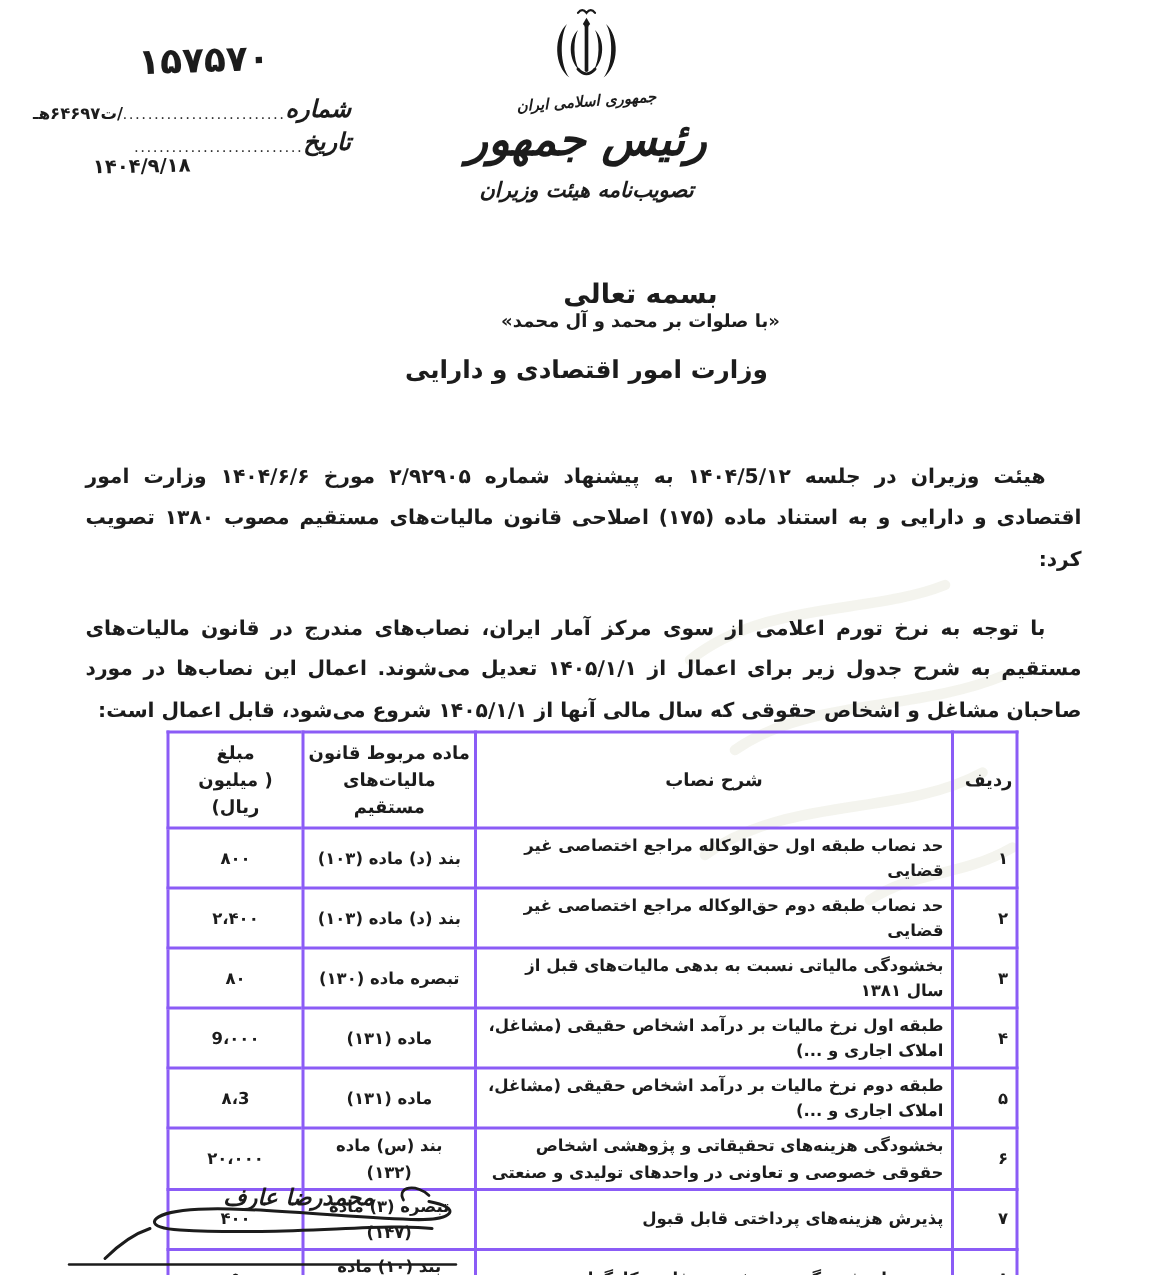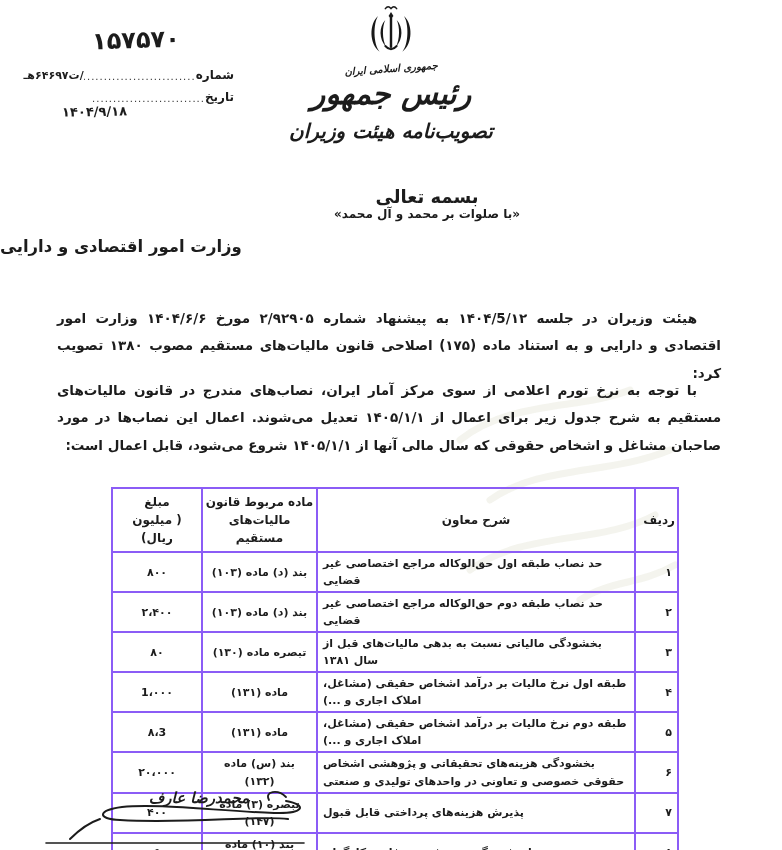--- a/index.html
+++ b/index.html
@@ -15,56 +15,56 @@
   }
   
   .lh-left{position:absolute;top:28px;left:22px;width:218px;}
   .hand-number{
     position:absolute;top:-2px;left:70px;
     font-size:24px;font-weight:bold;letter-spacing:5px;
     transform:rotate(-2deg);direction:ltr;
   }
   .lh-row{display:flex;align-items:flex-end;height:22px;}
   .lh-row.first{margin-top:32px;}
-  .lh-label{font-size:12px;font-weight:bold;white-space:nowrap;padding-right:6px;text-align:right;}
+  .lh-label{font-size:16px;font-weight:bold;font-style:italic;white-space:nowrap;padding-right:6px;text-align:right;}
   .lh-dots{width:112px;overflow:hidden;white-space:nowrap;font-size:10px;letter-spacing:1px;color:#333;}
   .lh-suffix{font-size:11px;font-weight:bold;white-space:nowrap;text-align:center;}
   .hand-date{
     position:absolute;top:76px;left:40px;
     font-size:13px;font-weight:bold;letter-spacing:3px;
     transform:rotate(-1deg);direction:ltr;
   }
   
   .lh-center{position:absolute;top:4px;left:50%;transform:translateX(-50%);width:320px;text-align:center;}
   .emblem{display:block;margin:0 auto;}
   .country{font-size:10px;font-weight:bold;font-style:italic;transform:rotate(-4deg);margin-top:1px;}
   .office{font-size:30px;font-weight:bold;font-style:italic;line-height:1.2;margin-top:2px;}
-  .doctype{font-size:20px;font-weight:bold;font-style:italic;margin-top:7px;}
+  .doctype{font-size:14px;font-weight:bold;font-style:italic;margin-top:7px;}
   
   .bismillah{position:absolute;top:186px;left:72px;width:710px;text-align:center;font-size:18px;font-weight:bold;}
   .salawat{position:absolute;top:207px;left:72px;width:710px;text-align:center;font-size:12px;font-weight:bold;}
-  .addressee{position:absolute;top:237px;left:0;width:782px;text-align:left;font-size:16.5px;font-weight:bold;}
+  .addressee{position:absolute;top:237px;left:0;width:782px;text-align:center;font-size:16.5px;font-weight:bold;}
   
   .para{
     position:absolute;left:57px;width:664px;
     font-size:13.5px;font-weight:bold;line-height:2.05;
     text-align:justify;text-indent:24px;
   }
   #para1{top:291px;}
-  #para2{top:363px;}
+  #para2{top:392px;}
   
   .nisab-table{
     position:absolute;top:487px;left:111px;
     border-collapse:collapse;table-layout:fixed;width:566px;direction:rtl;
   }
   .nisab-table th,.nisab-table td{border:2px solid #8b5cf6;}
   .nisab-table th{font-size:12px;font-weight:bold;padding:4px 2px;line-height:1.5;}
   .nisab-table td{font-size:11px;font-weight:bold;padding:2px 5px;line-height:1.55;height:17px;}
   .c-no{text-align:right;}
-  .c-desc{text-align:left;}
+  .c-desc{text-align:right;}
   .c-art{text-align:center;}
   .c-amt{text-align:center;direction:ltr;}
   .th-line{display:block;}
   
   .sig-block{position:absolute;top:781px;left:36px;width:322px;height:66px;}
   .sig-svg{position:absolute;top:0;left:0;}
   .sig-name{position:absolute;top:8px;left:0;width:290px;text-align:center;font-size:15px;font-weight:bold;font-style:italic;transform:translateX(18px);}
   .sig-title{position:absolute;top:36px;left:0;width:260px;text-align:center;font-size:14px;font-weight:bold;font-style:italic;}
   
   .watermark{position:absolute;top:380px;left:430px;opacity:0.35;pointer-events:none;}
@@ -128,21 +128,21 @@
   <table class="nisab-table">
     <colgroup>
       <col style="width:43px">
         <col style="width:318px">
         <col style="width:115px">
         <col style="width:90px">
     </colgroup>
     <thead>
       <tr>
         <th class="c-no">ردیف</th>
-        <th class="c-desc" style="text-align:center">شرح معاون</th>
+        <th class="c-desc" style="text-align:center">شرح نصاب</th>
         <th>
           <span class="th-line">ماده مربوط قانون</span>
           <span class="th-line">مالیات‌های مستقیم</span>
         </th>
         <th>
           <span class="th-line">مبلغ</span>
           <span class="th-line">( میلیون ریال)</span>
         </th>
       </tr>
     </thead>
@@ -162,21 +162,21 @@
         <tr>
           <td class="c-no">۳</td>
           <td class="c-desc">بخشودگی مالیاتی نسبت به بدهی مالیات‌های قبل از سال ۱۳۸۱</td>
           <td class="c-art">تبصره ماده (۱۳۰)</td>
           <td class="c-amt">۸۰</td>
         </tr>
         <tr>
           <td class="c-no">۴</td>
           <td class="c-desc">طبقه اول نرخ مالیات بر درآمد اشخاص حقیقی (مشاغل، املاک اجاری و ...)</td>
           <td class="c-art">ماده (۱۳۱)</td>
-          <td class="c-amt">1،۰۰۰</td>
+          <td class="c-amt">9،۰۰۰</td>
         </tr>
         <tr>
           <td class="c-no">۵</td>
           <td class="c-desc">طبقه دوم نرخ مالیات بر درآمد اشخاص حقیقی (مشاغل، املاک اجاری و ...)</td>
           <td class="c-art">ماده (۱۳۱)</td>
           <td class="c-amt">۸،3</td>
         </tr>
         <tr>
           <td class="c-no">۶</td>
           <td class="c-desc">بخشودگی هزینه‌های تحقیقاتی و پژوهشی اشخاص حقوقی خصوصی و تعاونی در واحدهای تولیدی و صنعتی</td>

